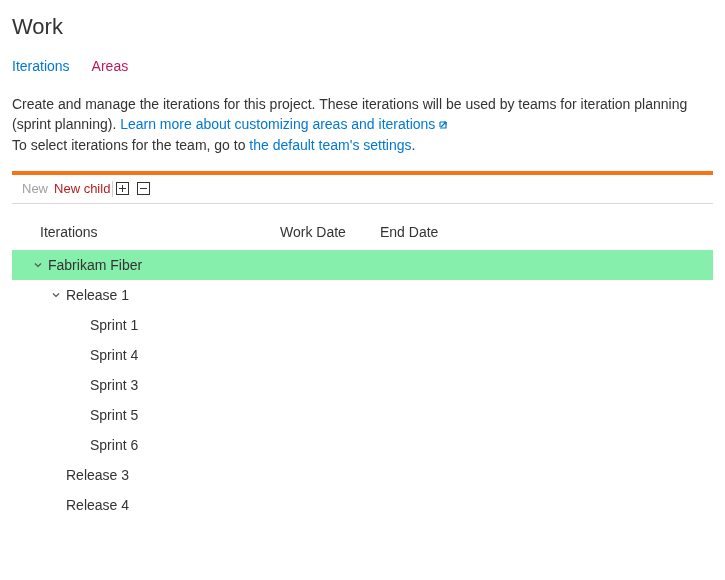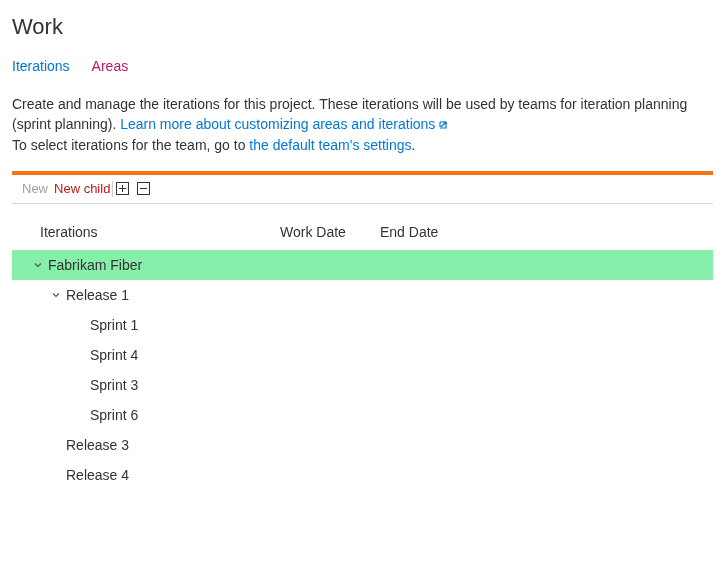--- a/index.html
+++ b/index.html
@@ -187,20 +187,23 @@
   <div class="tree-row indent-2">
       <span class="leaf-pad">Sprint 1</span>
     </div>
   <div class="tree-row indent-2">
       <span class="leaf-pad">Sprint 4</span>
     </div>
   <div class="tree-row indent-2">
       <span class="leaf-pad">Sprint 3</span>
     </div>
   <div class="tree-row indent-2">
+      <span class="leaf-pad">Sprint 5</span>
+    </div>
+  <div class="tree-row indent-2">
       <span class="leaf-pad">Sprint 6</span>
     </div>
 
   <div class="tree-row indent-1">
       <span class="leaf-pad">Release 3</span>
     </div>
   <div class="tree-row indent-1">
       <span class="leaf-pad">Release 4</span>
     </div>
 </div>

